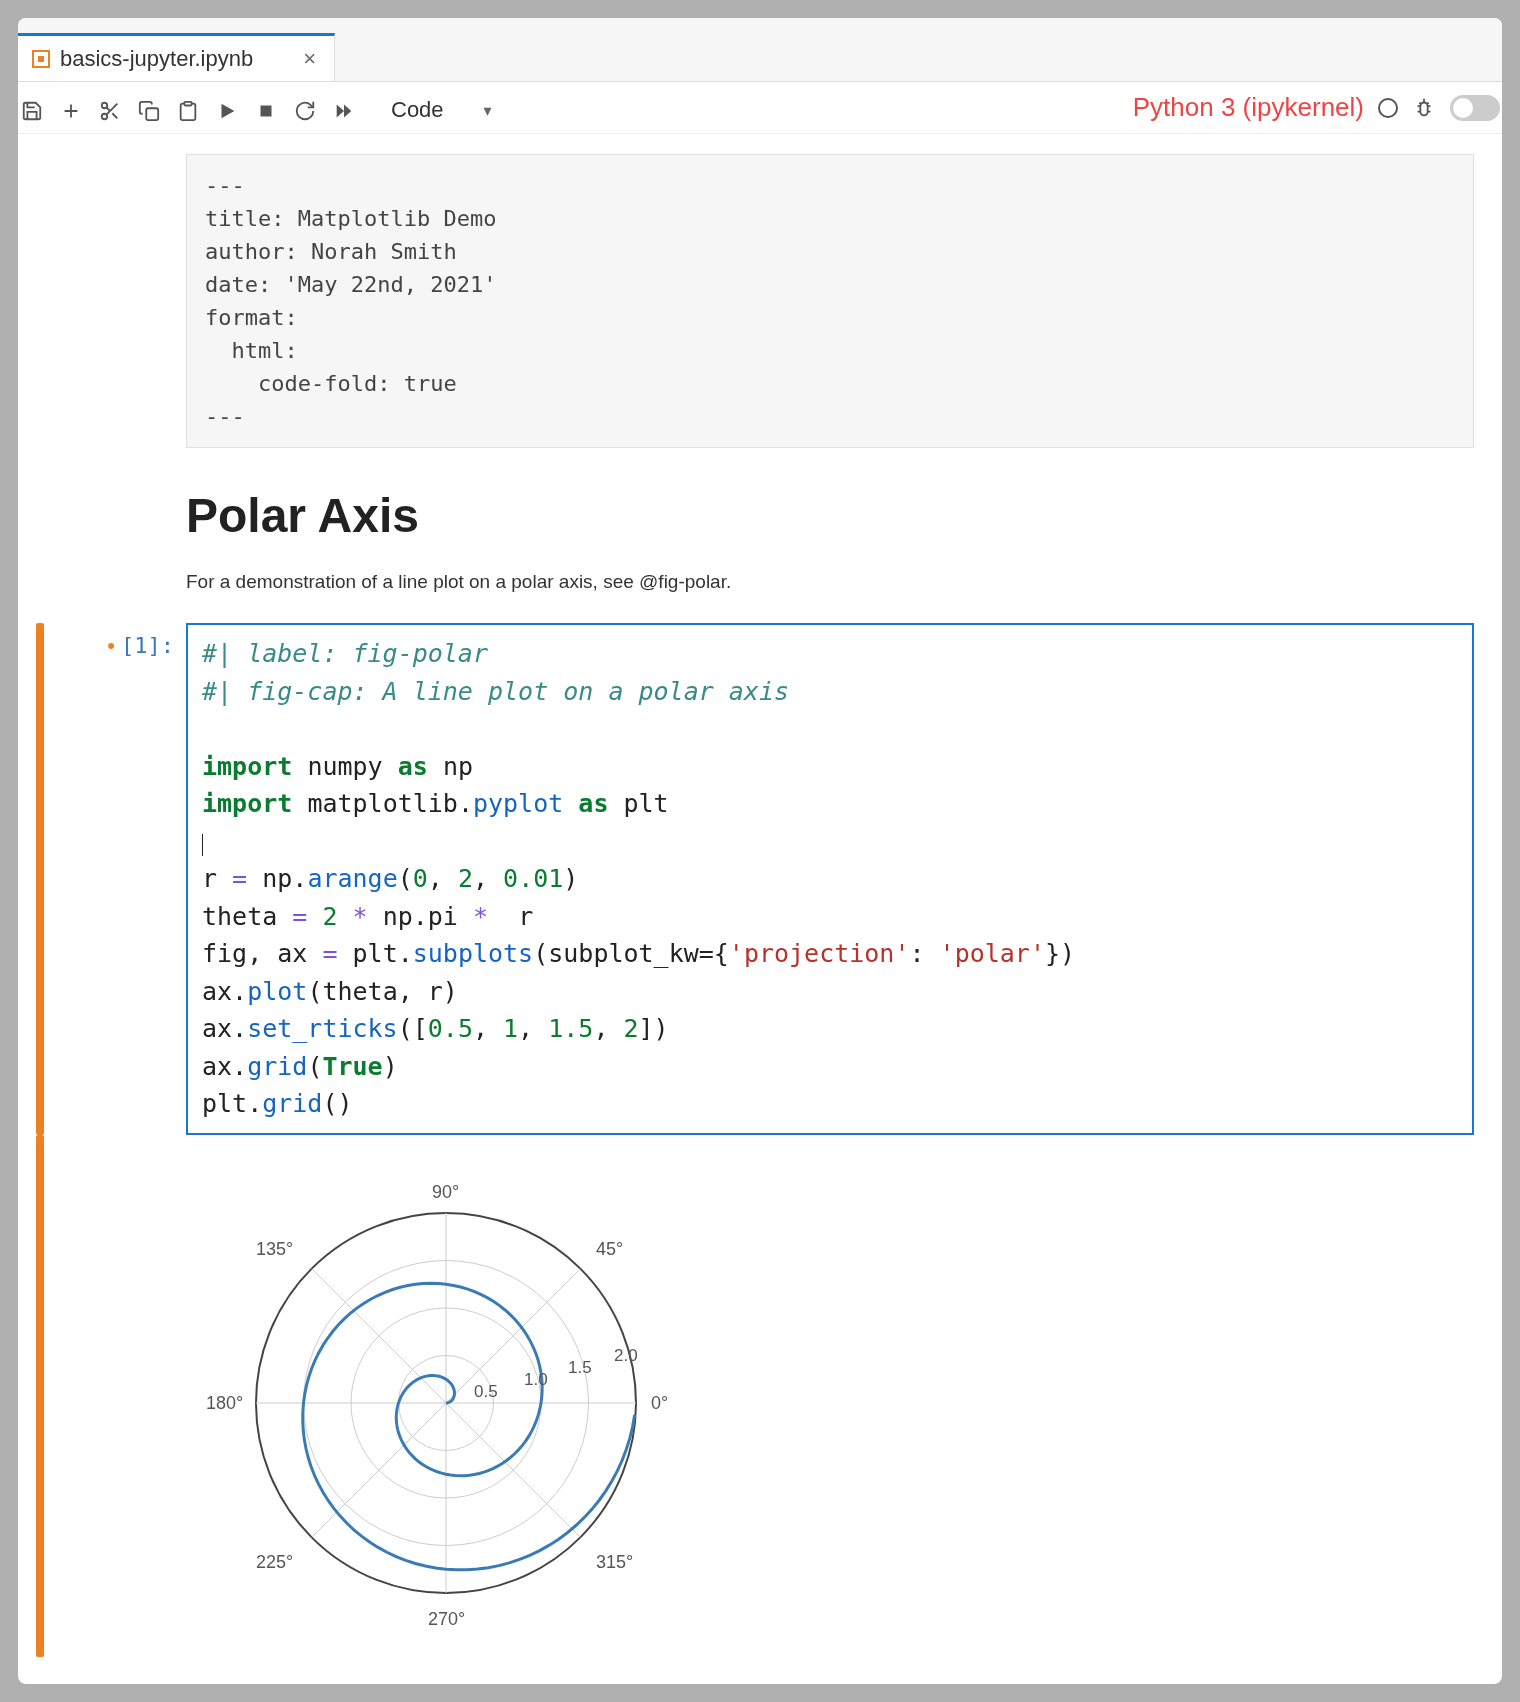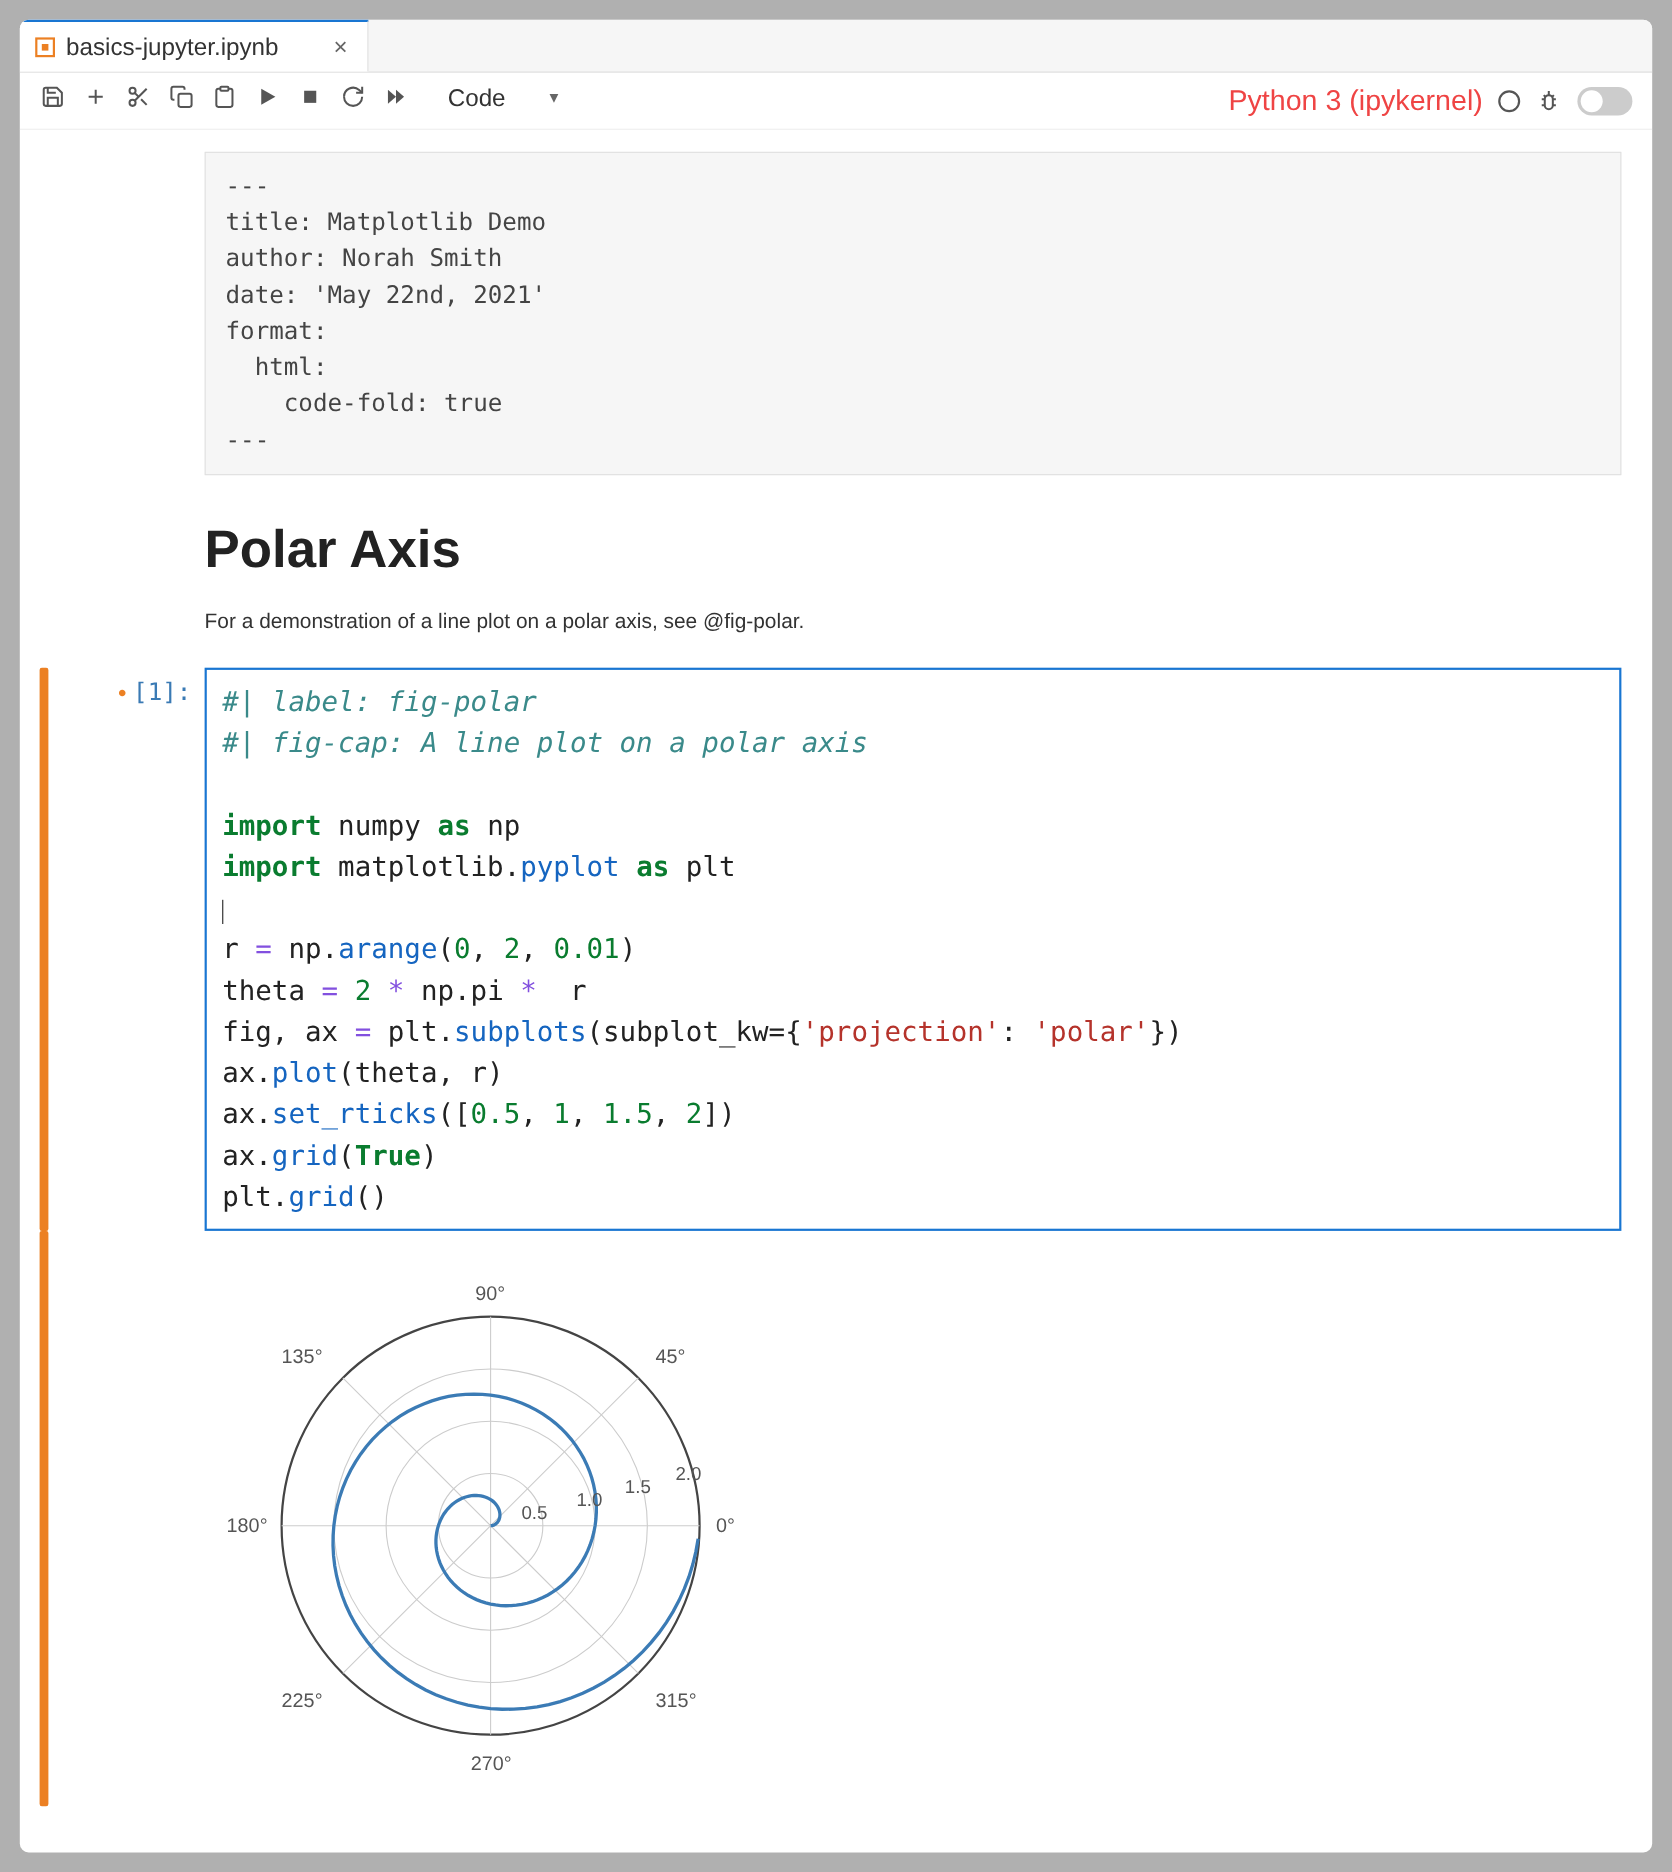--- a/index.html
+++ b/index.html
@@ -16,21 +16,21 @@
   height: 100%;
   border-radius: 8px;
   overflow: hidden;
   display: flex;
   flex-direction: column;
 }
 .tab-bar {
   background: #f6f6f6;
   display: flex;
   align-items: flex-end;
-  height: 48px;
+  height: 64px;
   border-bottom: 1px solid #ddd;
 }
 .tab {
   background: #fff;
   display: flex;
   align-items: center;
   gap: 10px;
   padding: 10px 18px 10px 14px;
   border-top: 3px solid #1976d2;
   border-right: 1px solid #ddd;
@@ -54,22 +54,22 @@
   color: #333;
 }
 .tab-close {
   margin-left: 40px;
   font-size: 22px;
   color: #666;
   cursor: pointer;
 }
 .toolbar {
   display: flex;
-  align-items: flex-start;
-  padding: 10px 18px;
+  align-items: flex-end;
+  padding: 10px 2px;
   gap: 15px;
   border-bottom: 1px solid #eee;
 }
 .tb-icon {
   width: 24px;
   height: 24px;
   color: #555;
   cursor: pointer;
   display: flex;
   align-items: center;

